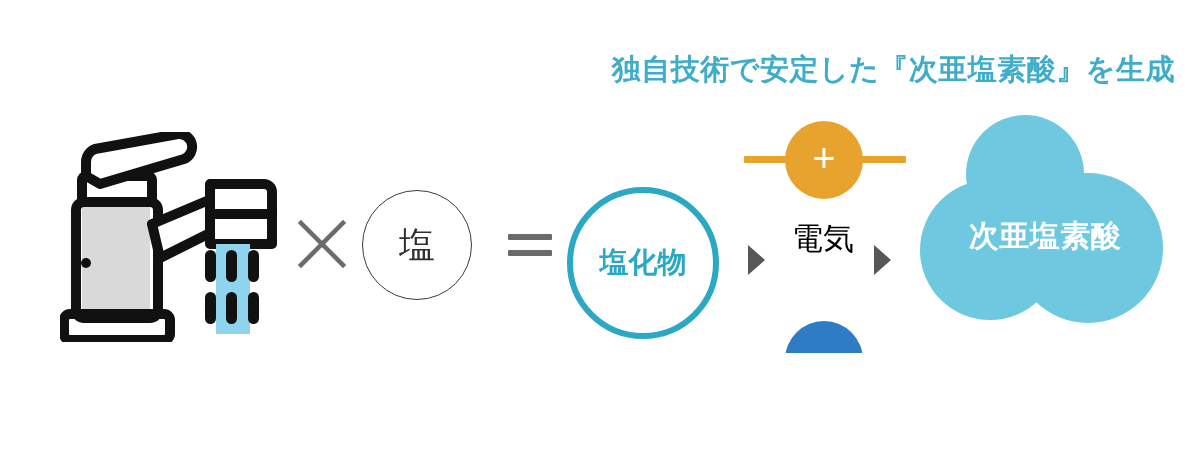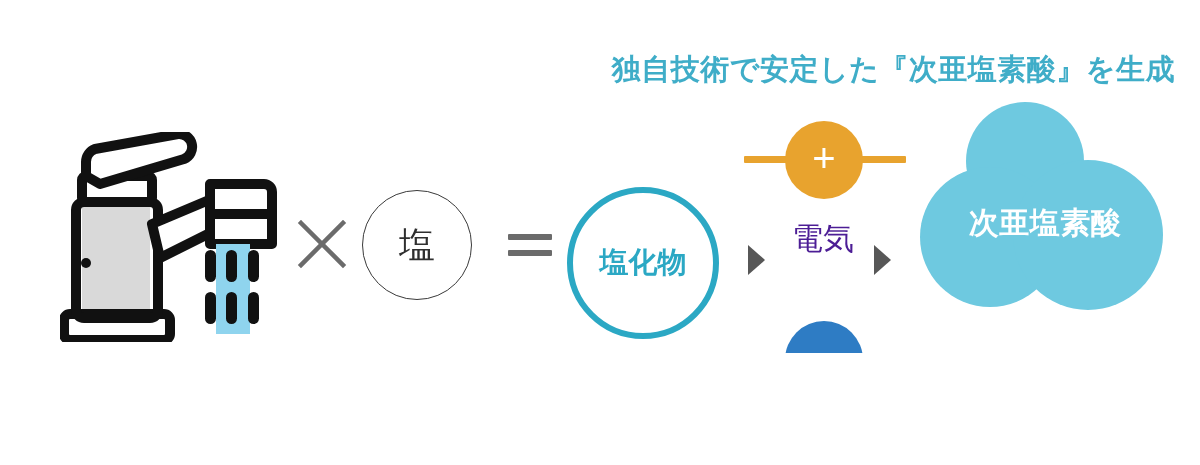--- a/index.html
+++ b/index.html
@@ -198,21 +198,21 @@
   #electrode-minus { left: 744px; top: 321px; }
   #electrode-plus  .wire { background: #E8A32E; }
   #electrode-plus  .bulb { background: #E8A32E; }
   #electrode-minus .wire { background: #2E7CC4; }
   #electrode-minus .bulb { background: #2E7CC4; }
 
   
   #cloud {
     position: absolute;
     left: 920px;
-    top: 102px;
+    top: 115px;
     width: 250px;
     height: 250px;
   }
   #cloud .lobe {
     position: absolute;
     border-radius: 50%;
   }
   #cloud .lobe.top   { left: 46px; top: 0px;   width: 118px; height: 118px; }
   #cloud .lobe.left  { left: 0px;  top: 65px;  width: 140px; height: 140px; }
   #cloud .lobe.right { left: 93px; top: 58px;  width: 150px; height: 150px; }
@@ -284,21 +284,21 @@
     <span class="bar b2" style="background: rgb(107, 107, 107);"></span>
   </div>
 
   <div id="chloride-ring" style="border-color: rgb(43, 168, 196); gap: 19px;">
     <span class="line" style="color: rgb(43, 168, 196);">塩化物</span>
   </div>
 
   <div class="tri" id="tri-left" style="border-left-color: rgb(87, 87, 87);"></div>
   <div class="tri" id="tri-right" style="border-left-color: rgb(87, 87, 87);"></div>
 
-  <div id="electrolysis" style="color: #4c1d95;">
+  <div id="electrolysis" style="color: #000000;">
     <div class="line">電気</div>
   </div>
 
   <div class="electrode" id="electrode-plus">
     <span class="wire" style="background: rgb(232, 163, 46);"></span>
     <span class="bulb" style="background: rgb(232, 163, 46);">
       <span class="sign">+</span>
     </span>
   </div>
 

